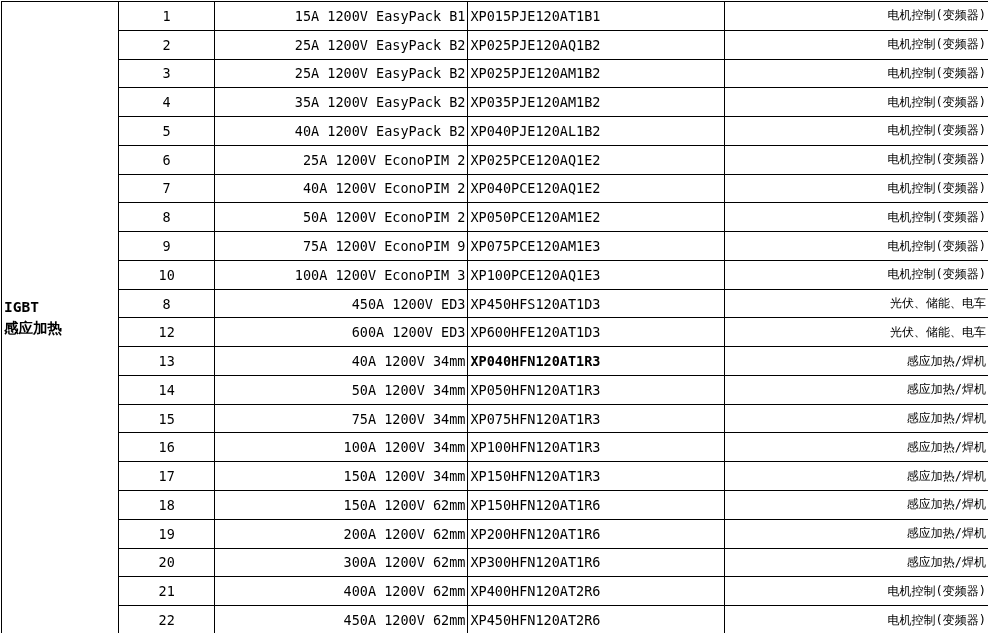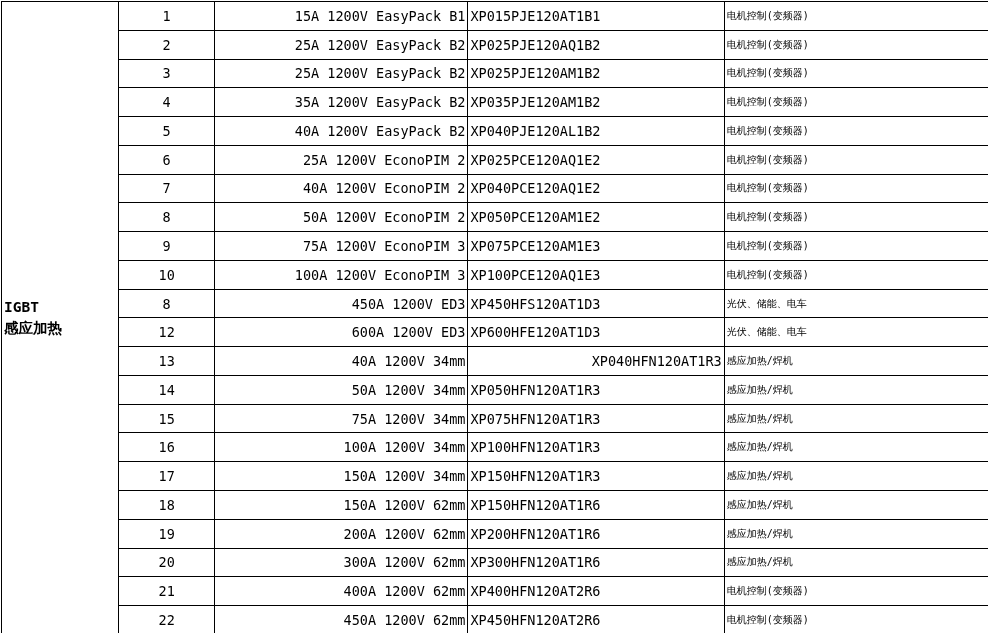--- a/index.html
+++ b/index.html
@@ -22,22 +22,22 @@
   }
   td.cat{
     font-weight:bold;
     font-size:14.5px;
     line-height:1.45;
     font-family:"DejaVu Sans Mono","Liberation Mono",monospace;
   }
   td.num{text-align:center;}
   td.desc{text-align:right;padding-left:3px;}
   td.part{text-align:left;padding-left:3px;}
-  td.part.bold{font-weight:normal;text-align:right;}
-  td.app{text-align:left;font-size:10px;}
+  td.part.bold{font-weight:bold;}
+  td.app{text-align:right;font-size:12px;}
 </style>
 </head>
 <body>
 
 <div class="page">
   <table class="igbt">
     <colgroup>
       <col style="width:117px">
       <col style="width:96px">
       <col style="width:253px">
@@ -92,21 +92,21 @@
           <td class="app">电机控制(变频器)</td>
         </tr>
         <tr>
           <td class="num">8</td>
           <td class="desc">50A 1200V EconoPIM 2</td>
           <td class="part">XP050PCE120AM1E2</td>
           <td class="app">电机控制(变频器)</td>
         </tr>
         <tr>
           <td class="num">9</td>
-          <td class="desc">75A 1200V EconoPIM 3</td>
+          <td class="desc">75A 1200V EconoPIM 9</td>
           <td class="part">XP075PCE120AM1E3</td>
           <td class="app">电机控制(变频器)</td>
         </tr>
         <tr>
           <td class="num">10</td>
           <td class="desc">100A 1200V EconoPIM 3</td>
           <td class="part">XP100PCE120AQ1E3</td>
           <td class="app">电机控制(变频器)</td>
         </tr>
         <tr>

